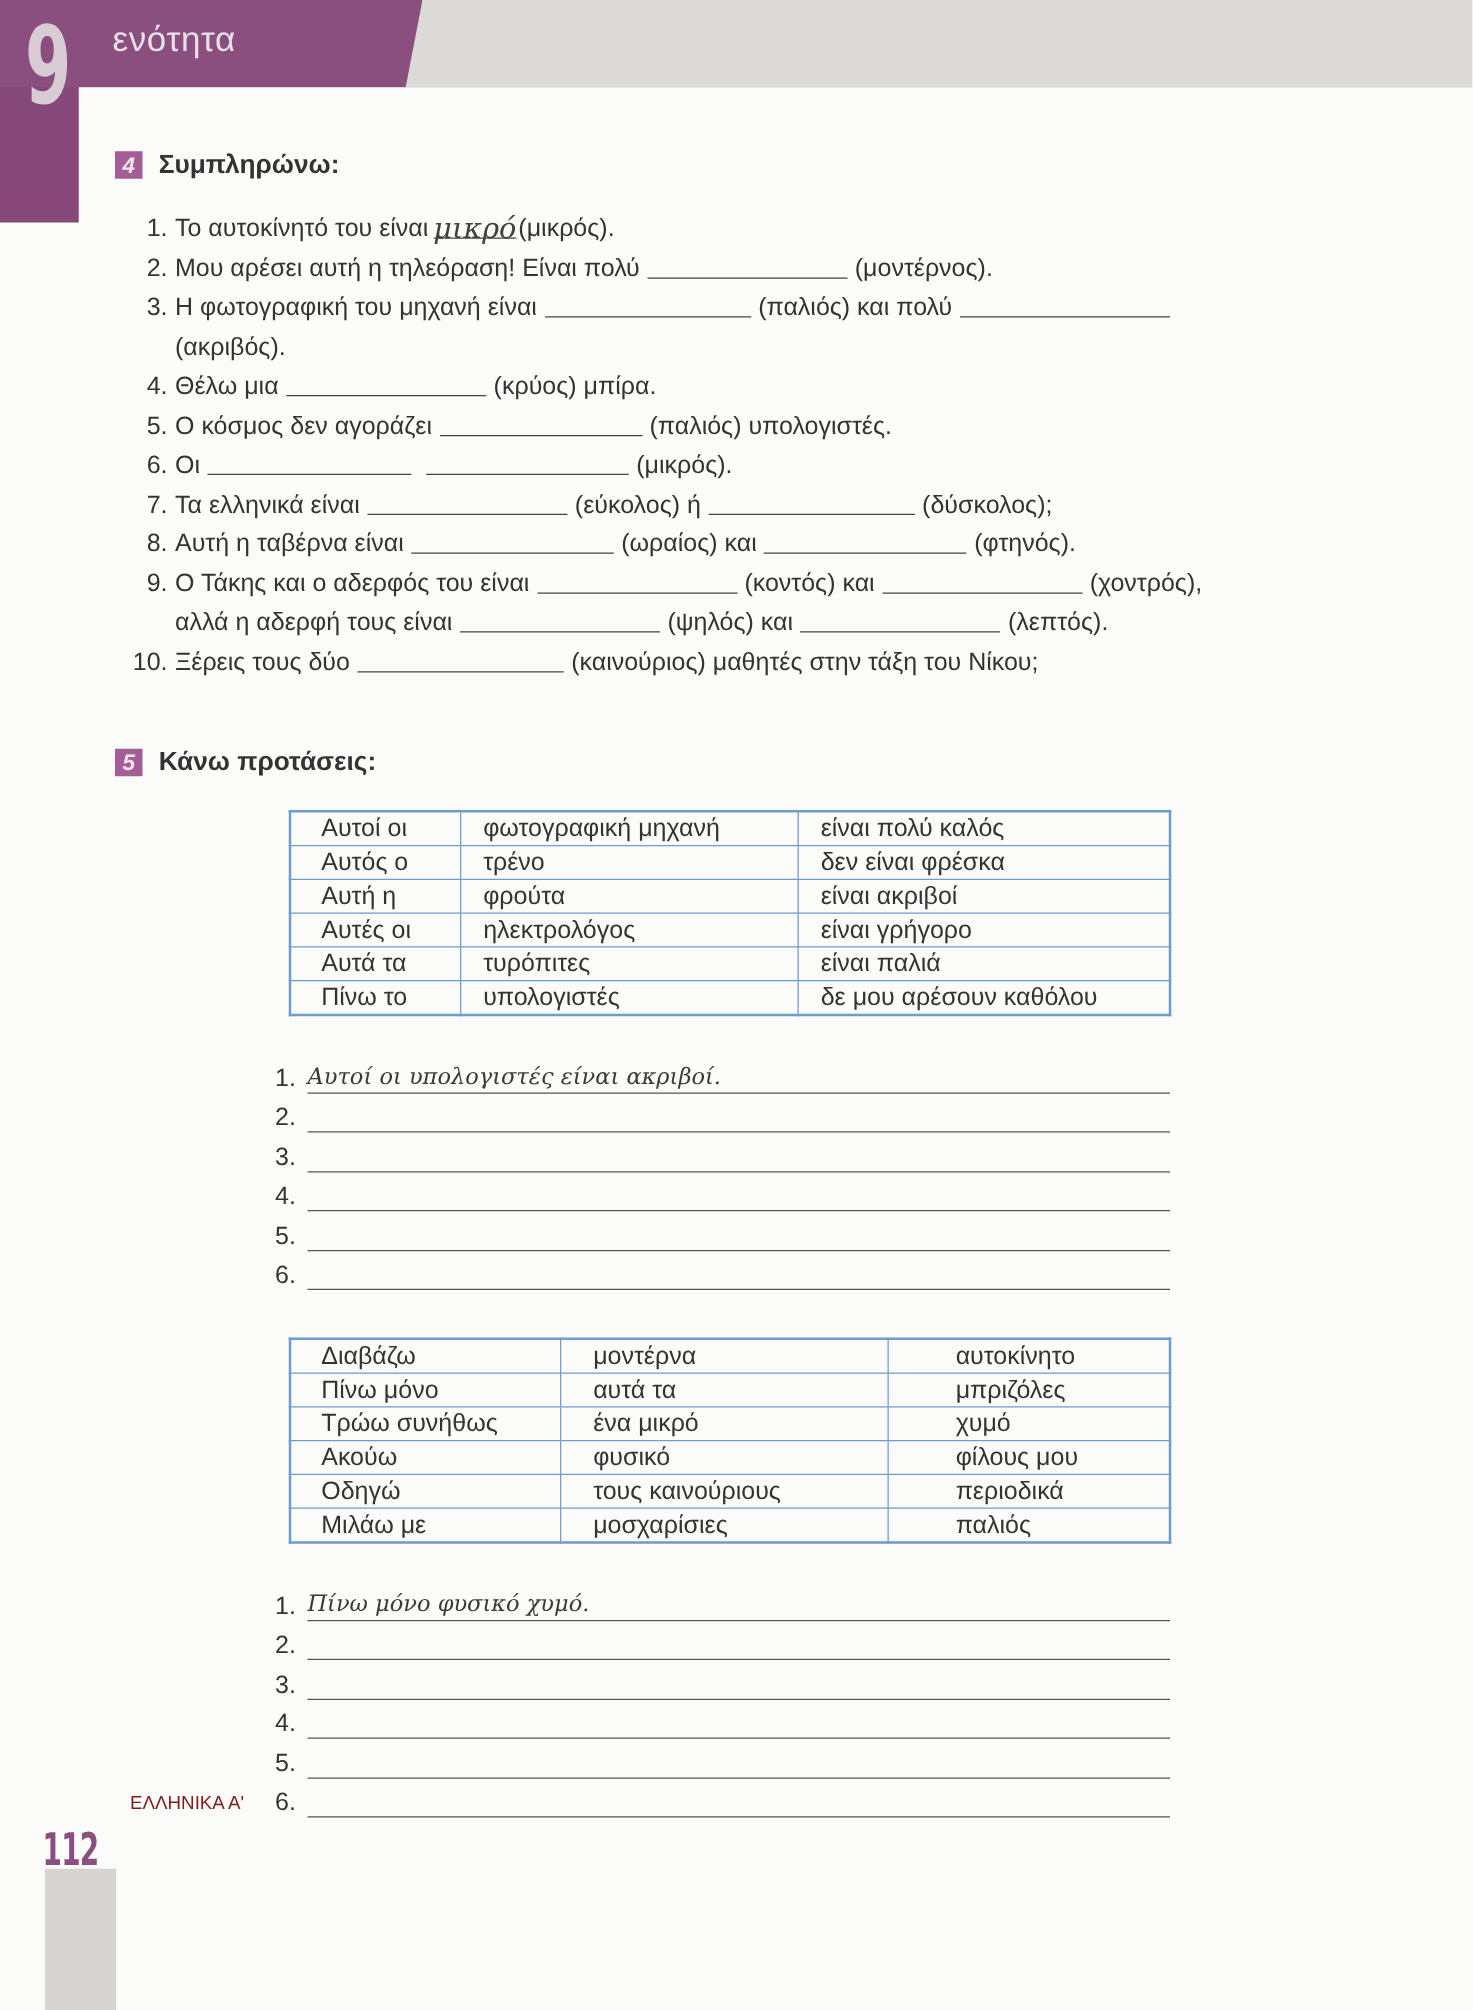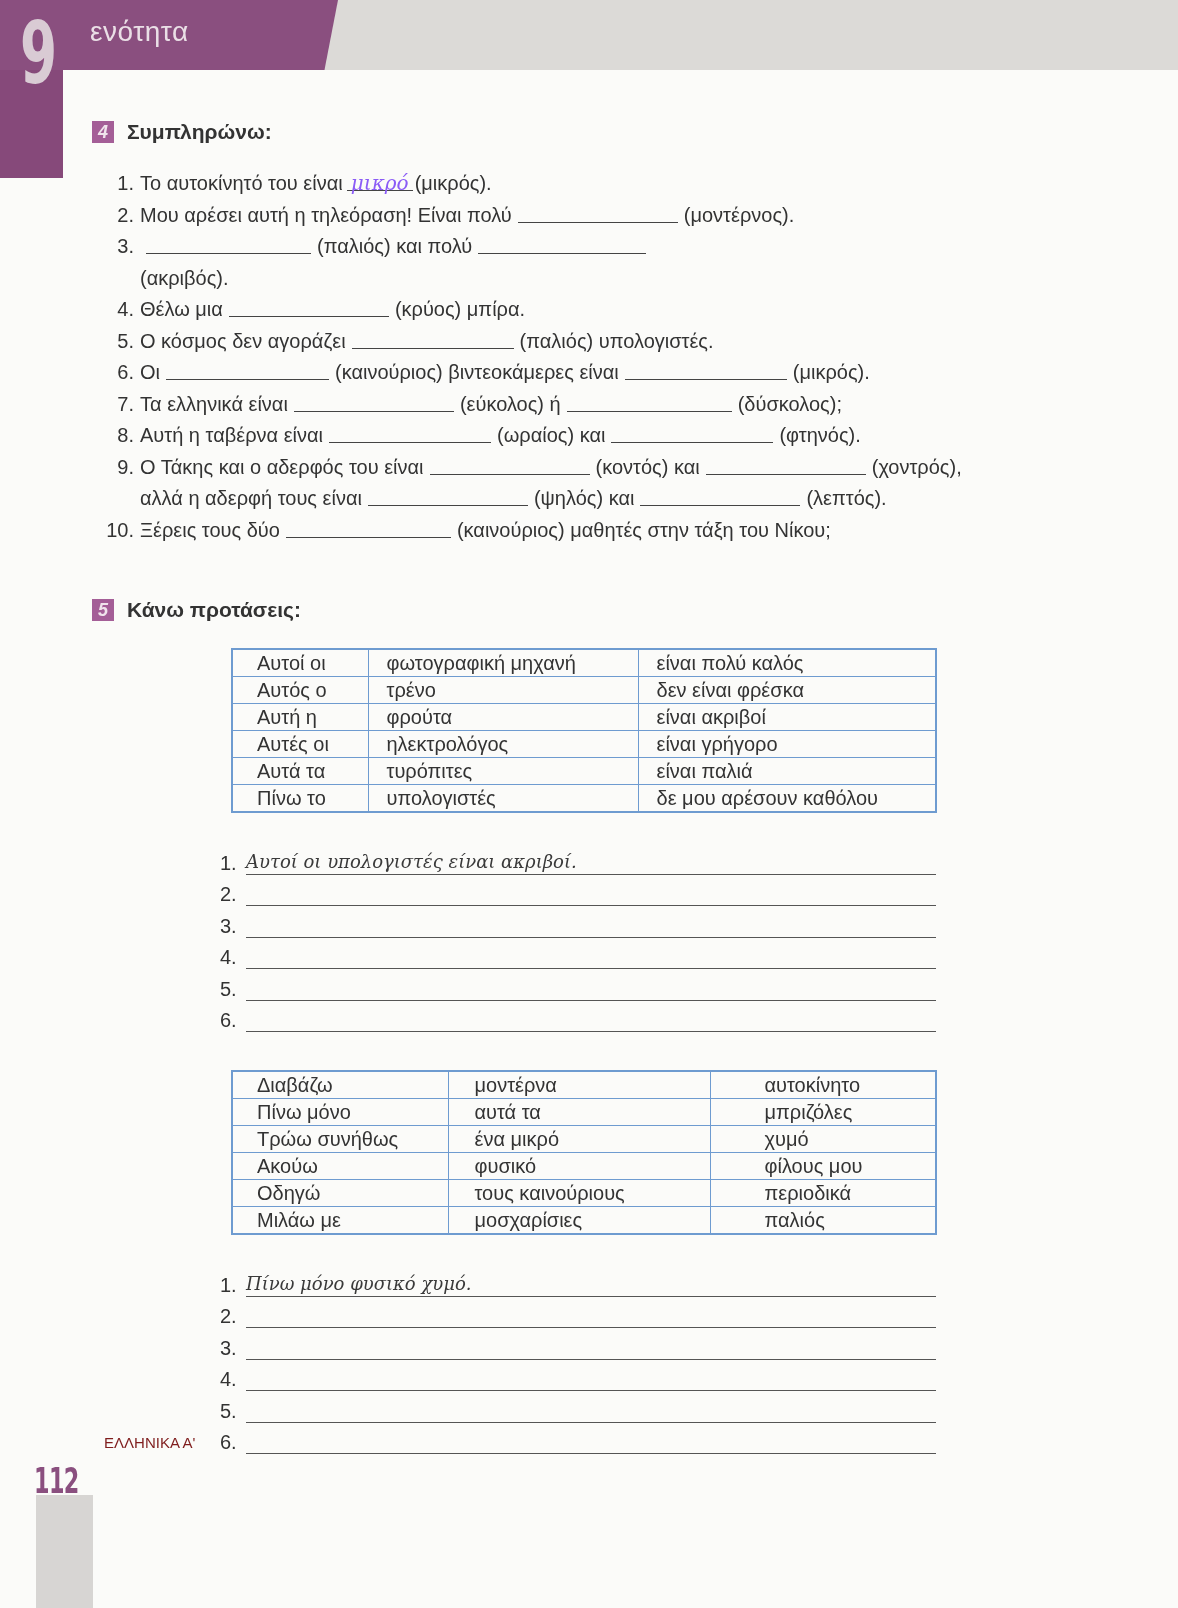--- a/index.html
+++ b/index.html
@@ -45,22 +45,22 @@
       position: absolute; left: 104px; top: 168px; width: 980px;
       font-size: 20px; line-height: 31.5px; color: #333;
     }
     .sentence { display: flex; white-space: nowrap; }
     .sentence .num { display: inline-block; width: 30px; text-align: right; margin-right: 6px; }
     .blank {
       display: inline-block; border-bottom: 1px solid #444; height: 22px;
       vertical-align: baseline; margin: 0 6px;
     }
     .blank.hand {
-      font-family: "DejaVu Serif", serif; font-style: italic; font-size: 20px;
-      text-align: center; color: #8b5cf6; margin: 0 2px 0 4px;
+      font-family: "DejaVu Serif", serif; font-style: italic; font-size: 23px;
+      text-align: center; color: #404040; margin: 0 2px 0 4px;
     }
     table.words {
       position: absolute; border-collapse: collapse;
       border: 2px solid #6e9bd0; font-size: 20px; color: #333;
     }
     table.words td {
       border: 1.5px solid #6e9bd0; padding: 0 0 0 18px; height: 26px; line-height: 26px;
     }
     .write-lines { position: absolute; left: 220px; width: 716px; }
     .write-line { display: flex; align-items: flex-end; height: 31.5px; font-size: 20px; color: #333; }
@@ -106,20 +106,21 @@
     <span>(μικρός).</span>
   </div>
   <div class="sentence">
     <span class="num">2.</span>
     <span>Μου αρέσει αυτή η τηλεόραση! Είναι πολύ</span>
     <span class="blank" style="width:160px;"></span>
     <span>(μοντέρνος).</span>
   </div>
   <div class="sentence">
     <span class="num">3.</span>
+    <span>Η φωτογραφική του μηχανή είναι</span>
     <span class="blank" style="width:165px;"></span>
     <span>(παλιός) και πολύ</span>
     <span class="blank" style="width:168px;"></span>
   </div>
   <div class="sentence">
     <span class="num"></span>
     <span>(ακριβός).</span>
   </div>
   <div class="sentence">
     <span class="num">4.</span>
@@ -130,21 +131,20 @@
   <div class="sentence">
     <span class="num">5.</span>
     <span>Ο κόσμος δεν αγοράζει</span>
     <span class="blank" style="width:162px;"></span>
     <span>(παλιός) υπολογιστές.</span>
   </div>
   <div class="sentence">
     <span class="num">6.</span>
     <span>Οι</span>
     <span class="blank" style="width:163px;"></span>
-    <span>(καινούριος) βιντεοκάμερες είναι</span>
     <span class="blank" style="width:162px;"></span>
     <span>(μικρός).</span>
   </div>
   <div class="sentence">
     <span class="num">7.</span>
     <span>Τα ελληνικά είναι</span>
     <span class="blank" style="width:160px;"></span>
     <span>(εύκολος) ή</span>
     <span class="blank" style="width:165px;"></span>
     <span>(δύσκολος);</span>

